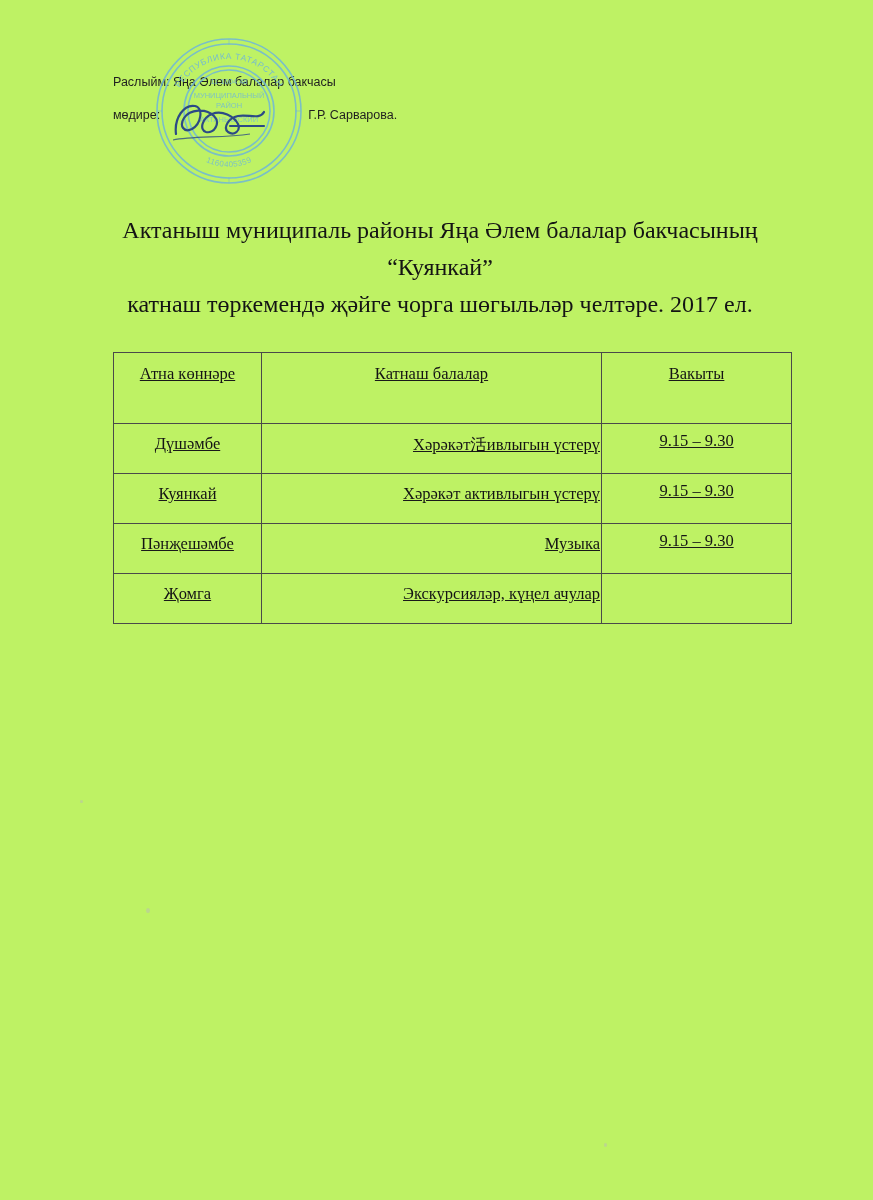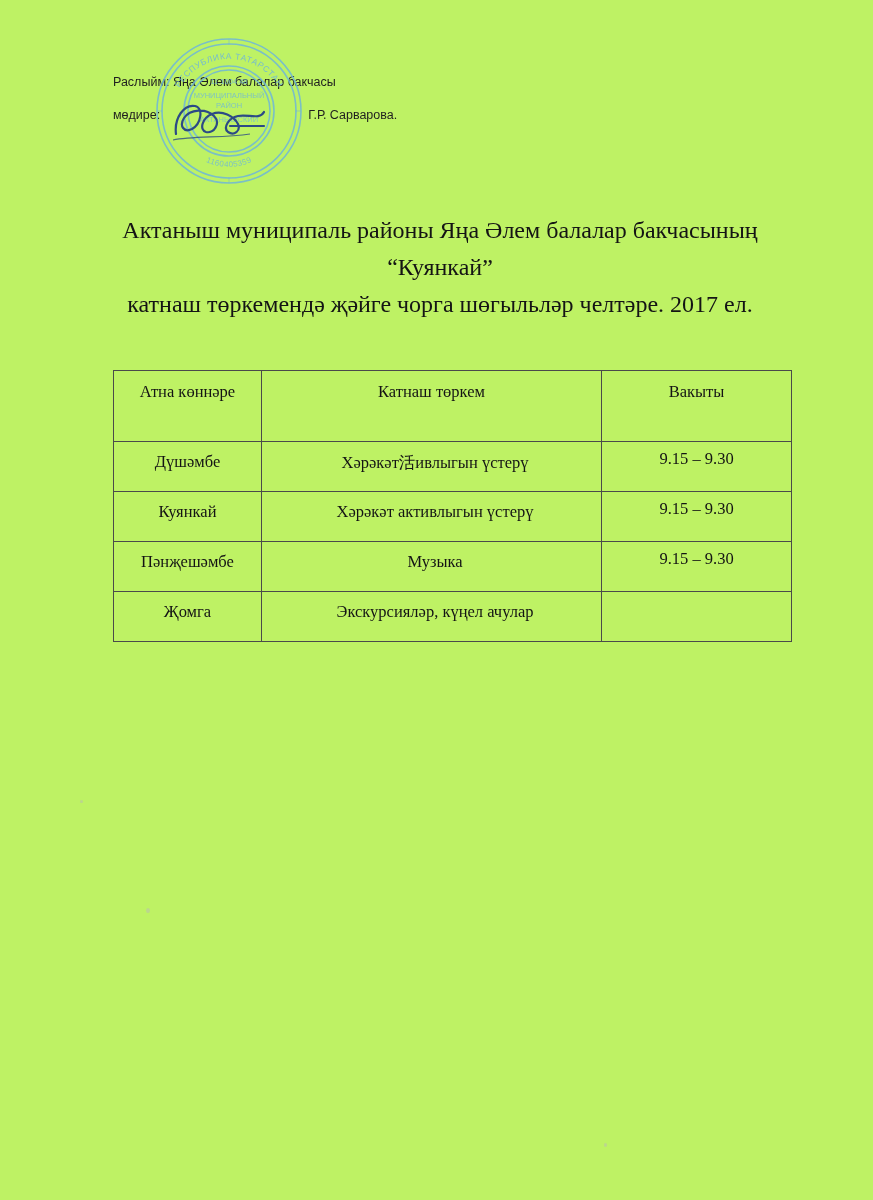--- a/index.html
+++ b/index.html
@@ -77,22 +77,23 @@
     text-align: center;
     font-size: 24px;
     line-height: 1.55;
     color: #141414;
   }
 
   
   .schedule-wrap {
     position: absolute;
     left: 113px;
-    top: 370px;
+    top: 352px;
     width: 678px;
+    text-decoration: underline;
   }
   table.schedule {
     border-collapse: collapse;
     width: 100%;
     table-layout: fixed;
   }
   table.schedule td, table.schedule th {
     border: 1px solid #4a4a4a;
     font-weight: normal;
     font-size: 16.5px;
@@ -109,21 +110,21 @@
   col.c-day  { width: 148px; }
   col.c-act  { width: 340px; }
   col.c-time { width: 190px; }
 
   td.day {
     text-align: center;
     padding-top: 10px;
     height: 38px;
   }
   td.act {
-    text-align: center;
+    text-align: right;
     padding-left: 8px;
     padding-top: 10px;
   }
   td.time {
     text-align: center;
     padding-top: 7px;
     margin-top: 10px;
   }
   tr.r-last td.act { padding-top: 10px; }
 
@@ -196,21 +197,21 @@
   <div class="schedule-wrap">
     <table class="schedule">
       <colgroup>
         <col class="c-day">
         <col class="c-act">
         <col class="c-time">
       </colgroup>
       <thead>
         <tr>
           <th class="col-day">Атна көннәре</th>
-          <th class="col-act">Катнаш төркем</th>
+          <th class="col-act">Катнаш балалар</th>
           <th class="col-time">Вакыты</th>
         </tr>
       </thead>
       <tbody>
         <tr class="r-0">
           <td class="day">Дүшәмбе</td>
           <td class="act">Хәрәкәт活ивлыгын үстерү</td>
           <td class="time">9.15 – 9.30</td>
         </tr>
         <tr class="r-2">

